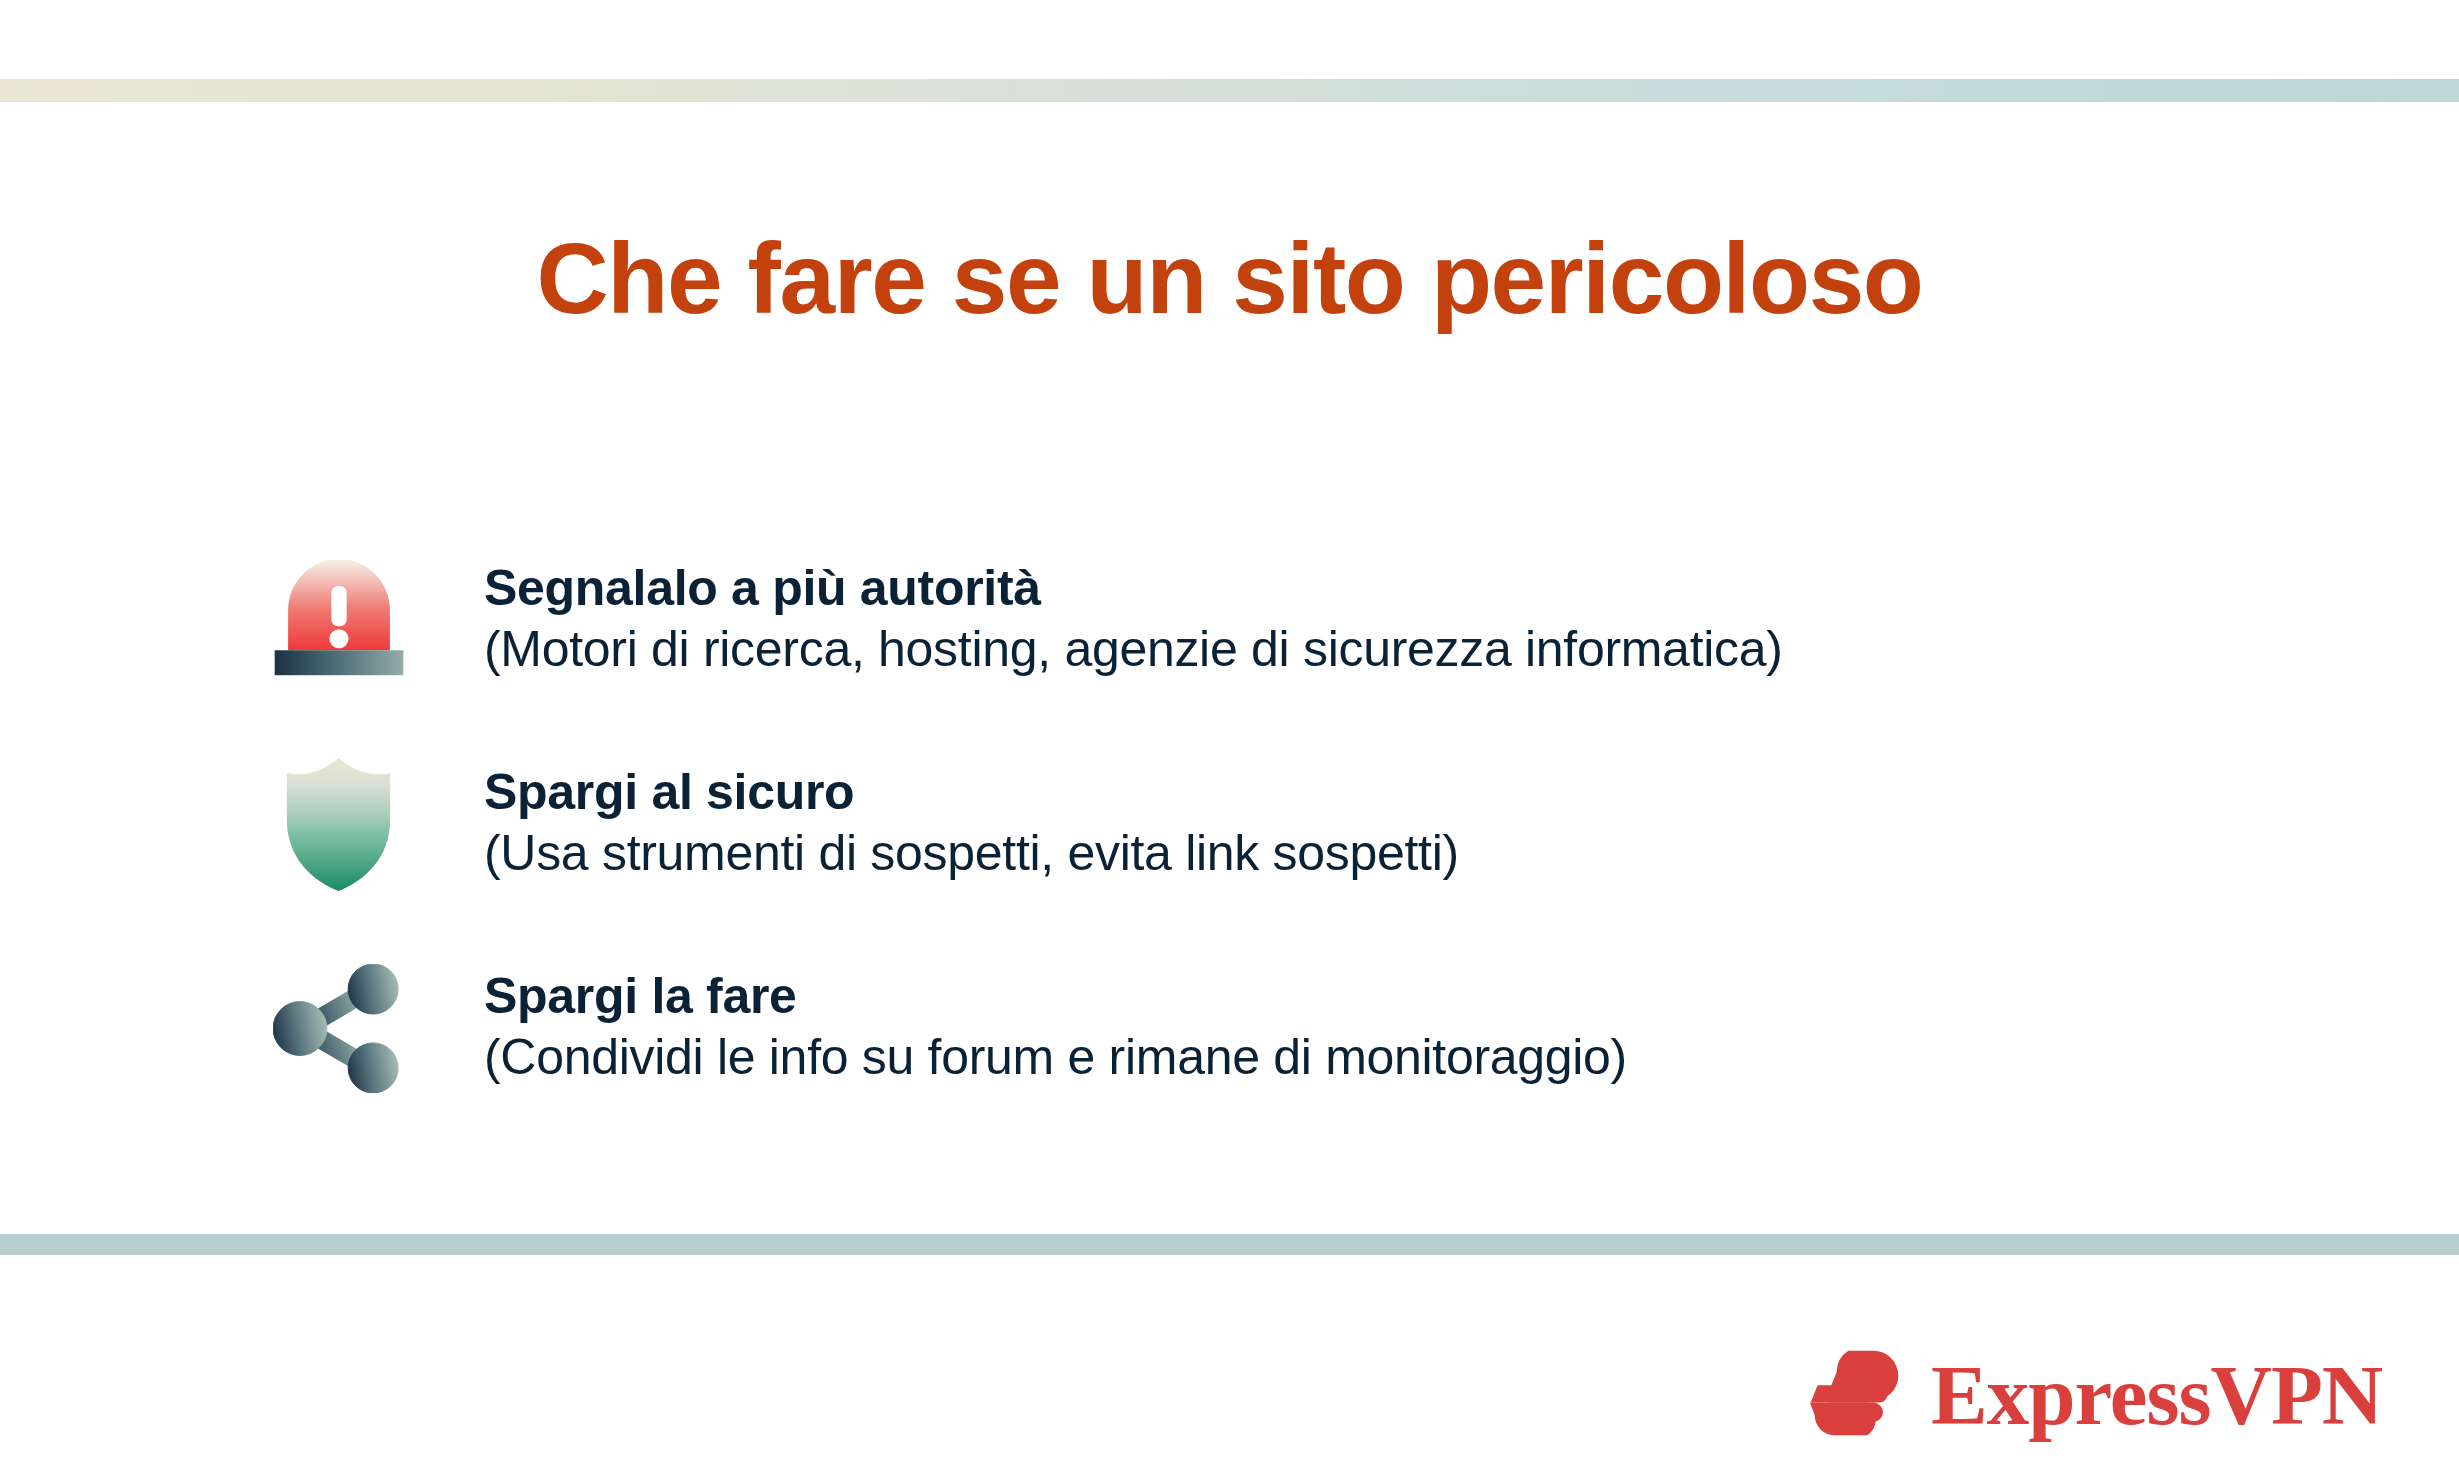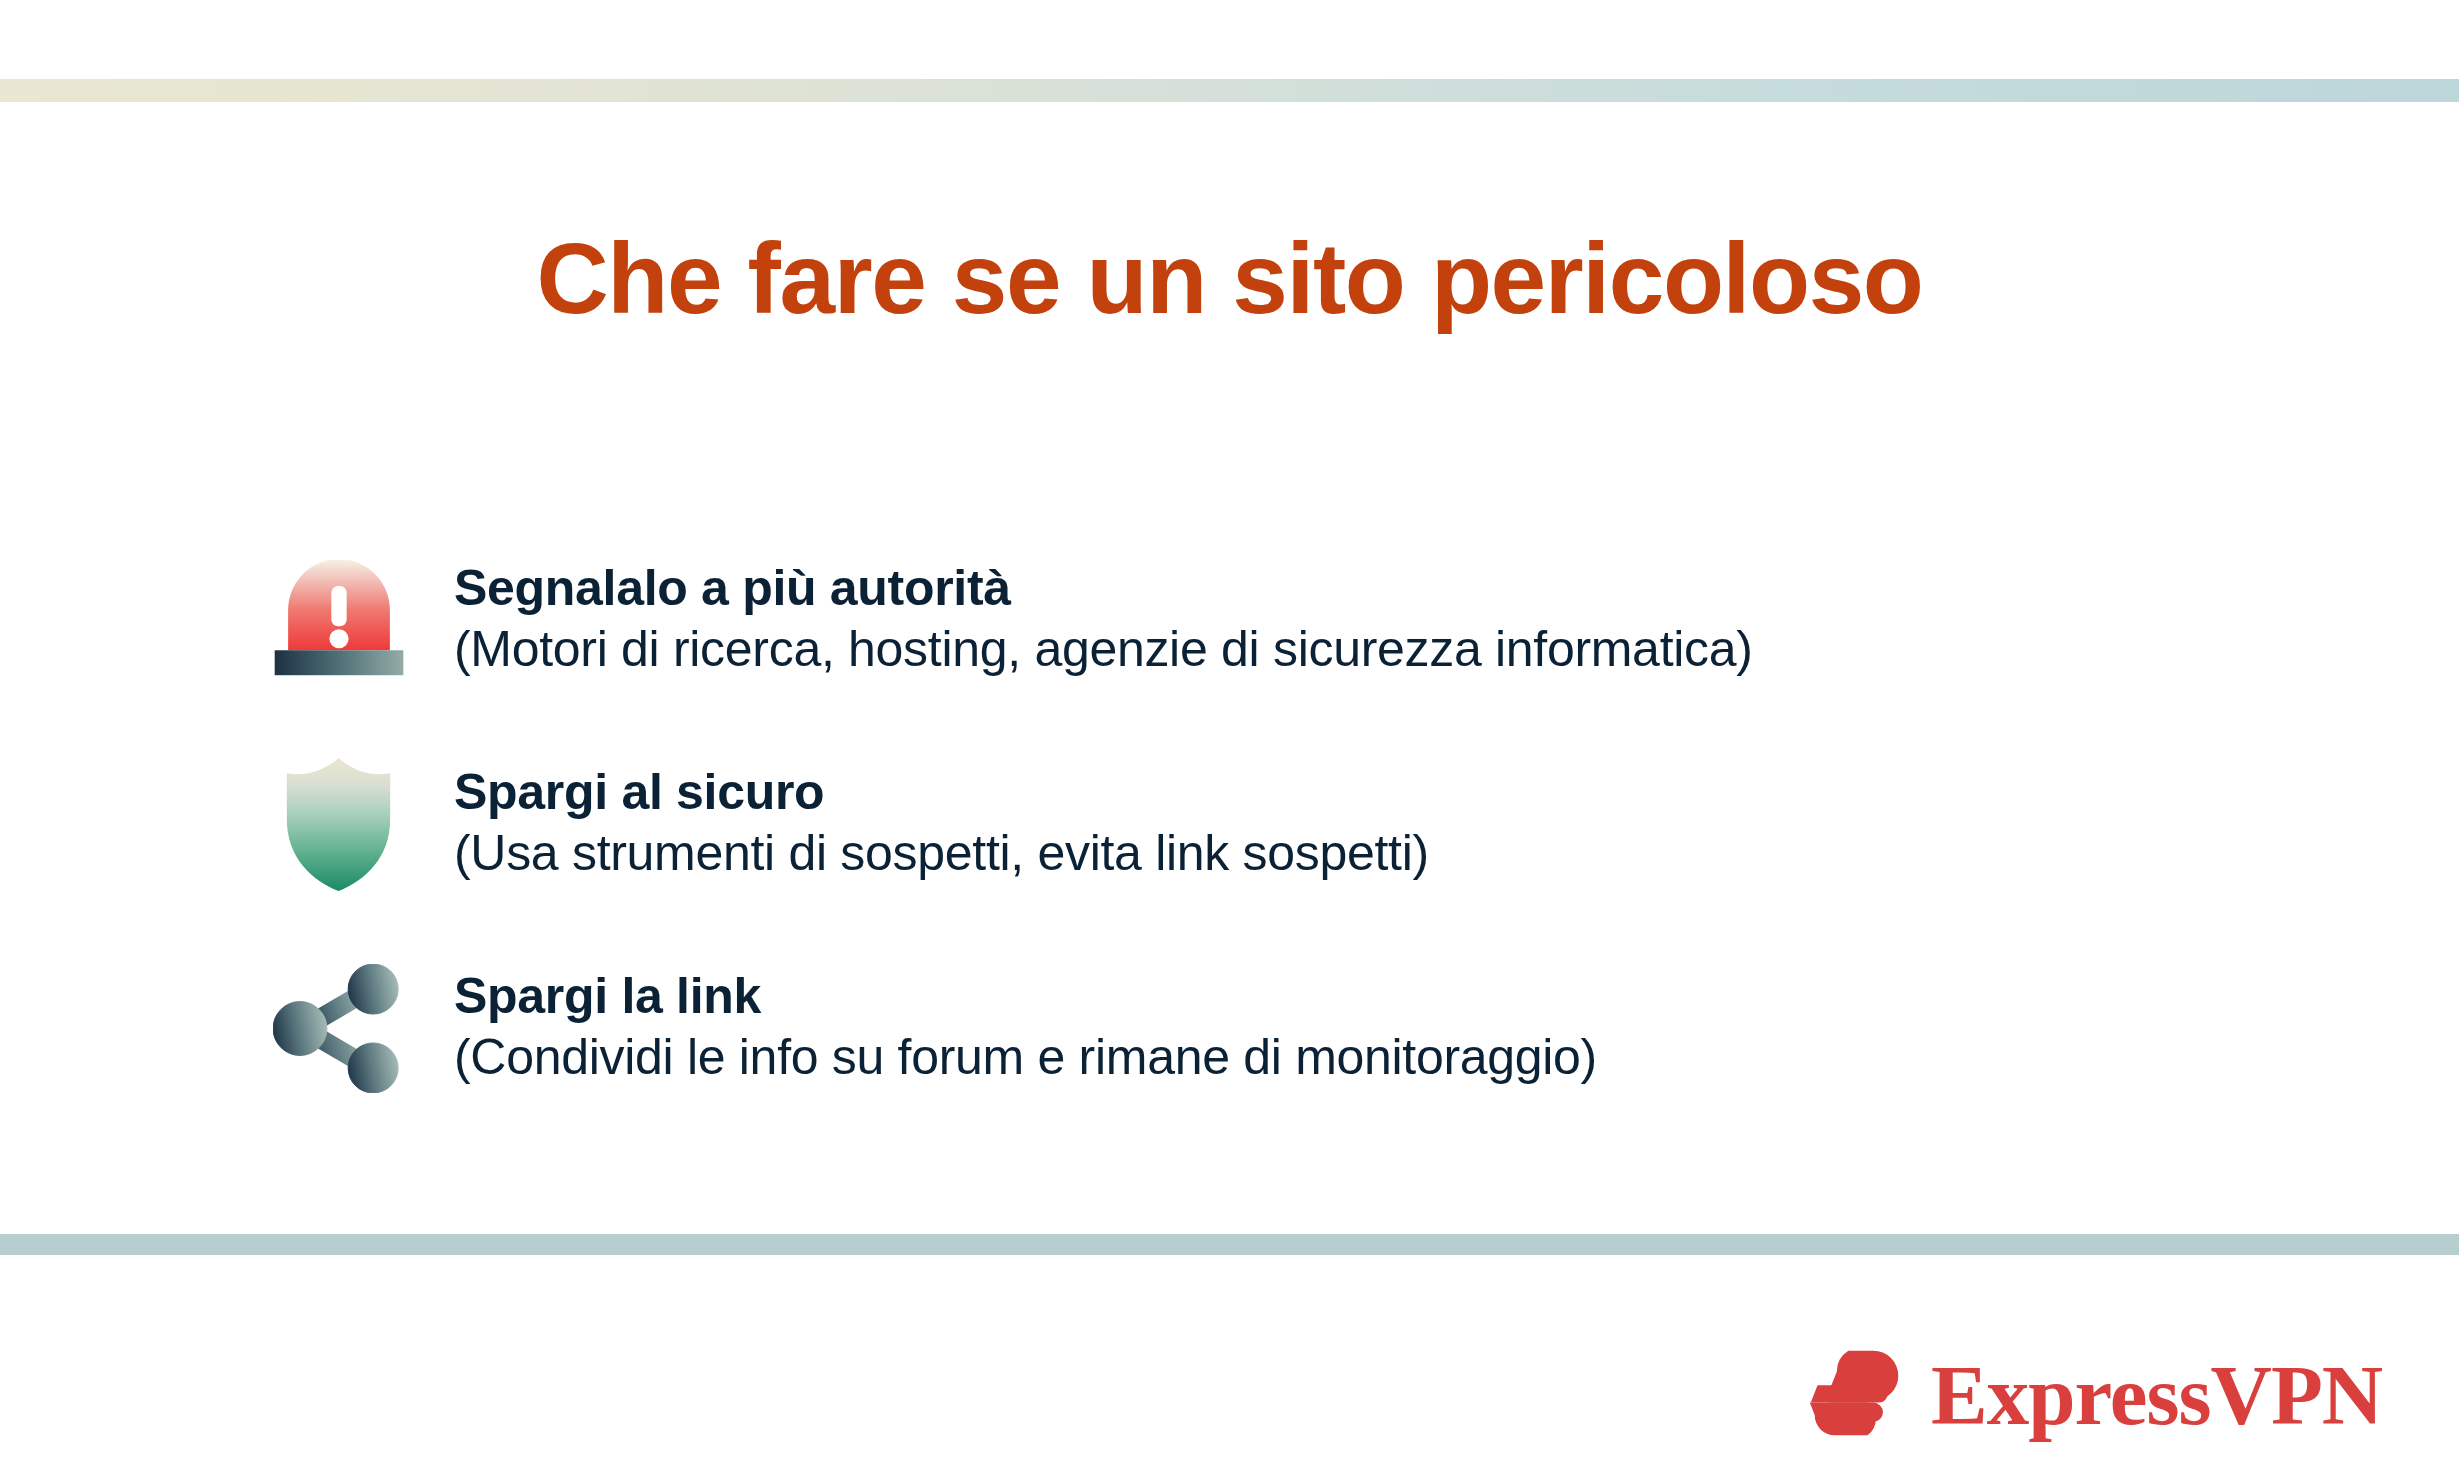--- a/index.html
+++ b/index.html
@@ -59,20 +59,21 @@
   .list {
     position: absolute;
     left: 252px;
     top: 548px;
     width: 2017px;
   }
   .item {
     display: flex;
     align-items: flex-start;
     margin-bottom: 60px;
+    gap: 30px;
   }
   .item:last-child { margin-bottom: 0; }
 
   .icon-wrap {
     width: 173px;
     min-width: 173px;
     height: 144px;
     display: flex;
     align-items: center;
     justify-content: center;
@@ -193,21 +194,21 @@
           <g fill="url(#gShare)" stroke="url(#gShare)">
             <line x1="31" y1="67" x2="101" y2="26" stroke-width="20" stroke-linecap="round"></line>
             <line x1="31" y1="67" x2="101" y2="108" stroke-width="20" stroke-linecap="round"></line>
             <circle cx="28" cy="67" r="28"></circle>
             <circle cx="104" cy="26" r="26"></circle>
             <circle cx="104" cy="108" r="26"></circle>
           </g>
         </svg>
       </div>
       <div class="item-text">
-        <div class="line-1">Spargi la link</div>
+        <div class="line-1">Spargi la fare</div>
         <div class="line-2">(Condividi le info su forum e rimane di monitoraggio)</div>
       </div>
     </div>
 
   </div>
 
   <div class="rule-bottom"></div>
 
   <div class="logo">
     <span class="logo-mark">

